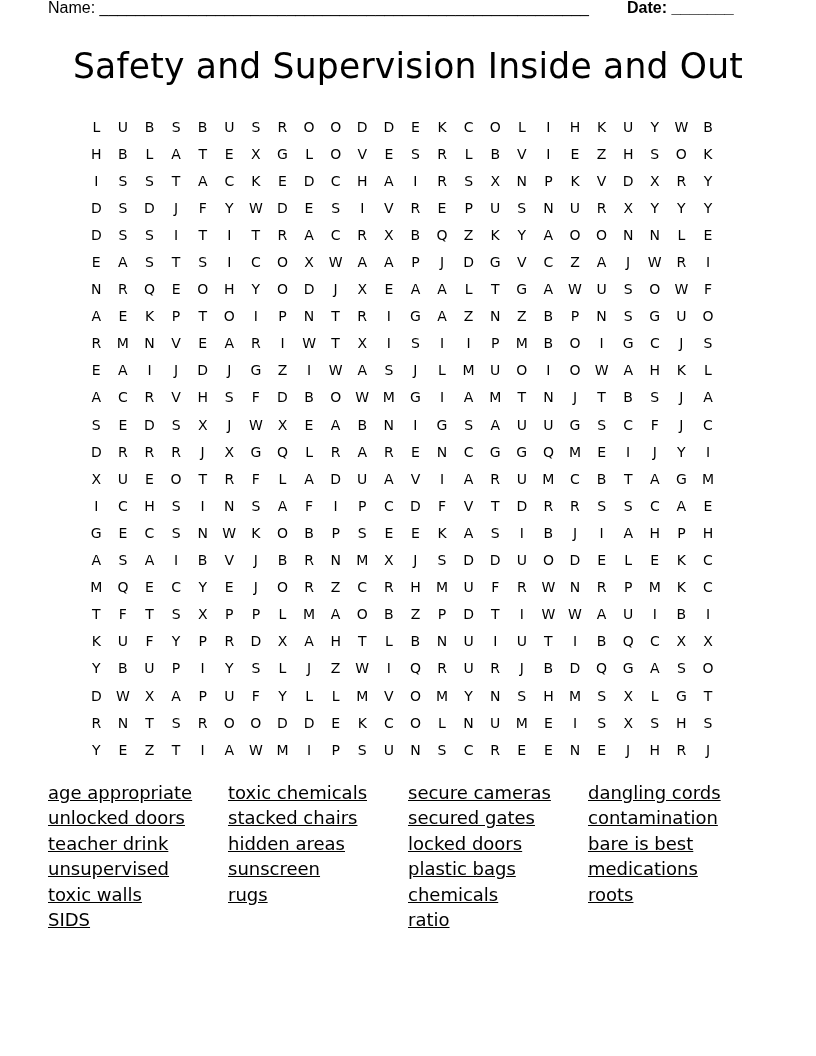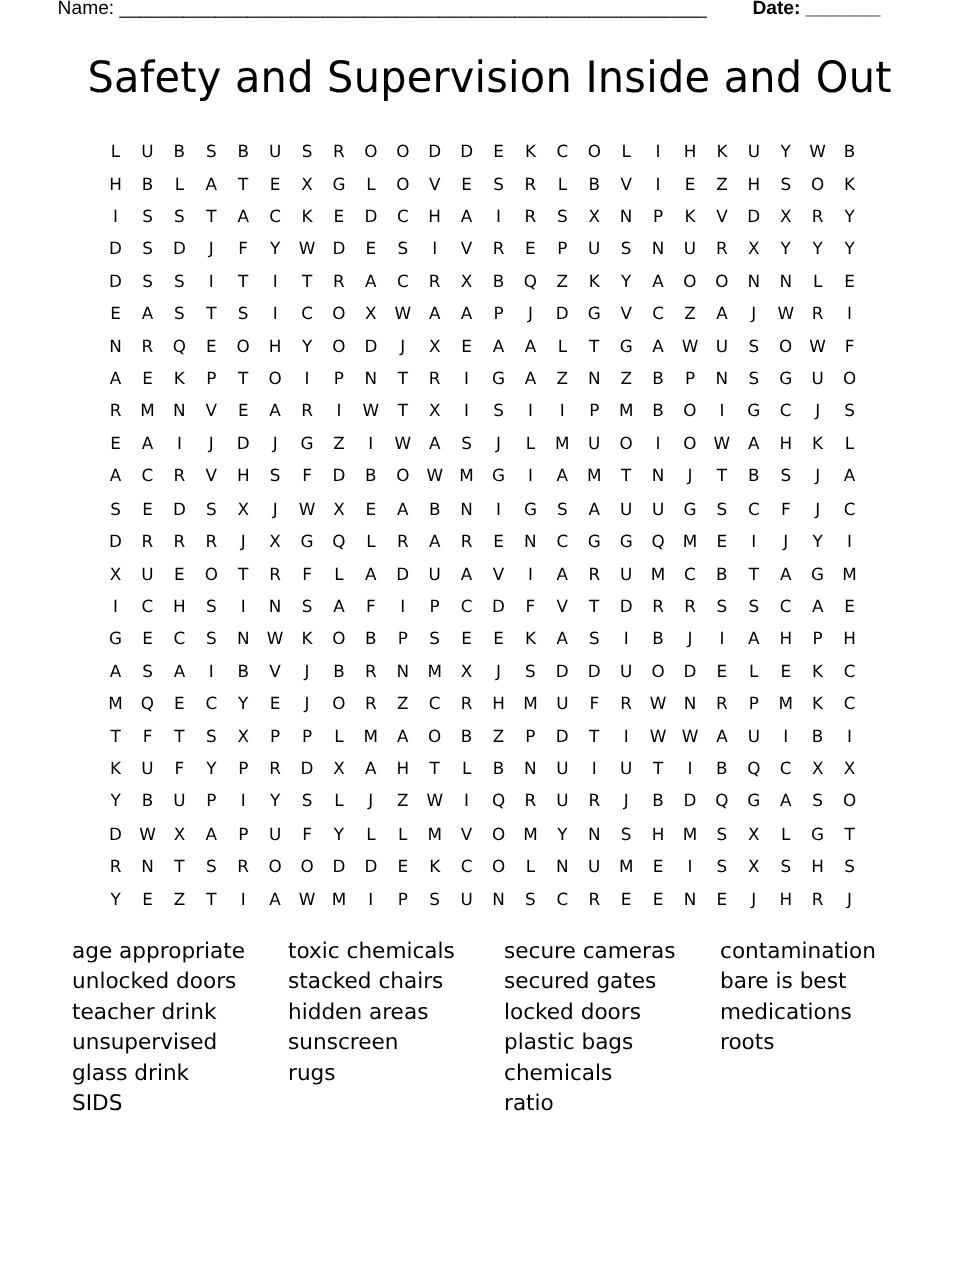--- a/index.html
+++ b/index.html
@@ -17,23 +17,23 @@
     }
     .grid {
       position: absolute; top: 113px; left: 83px;
       display: grid;
       grid-template-columns: repeat(24, 26.6px);
       grid-auto-rows: 27.1px;
       font-family: "DejaVu Sans", sans-serif; font-size: 14px;
     }
     .cell { display: flex; align-items: center; justify-content: center; }
     .words {
-      position: absolute; top: 780px; left: 60px;
+      position: absolute; top: 780px; left: 48px;
       display: grid; grid-template-columns: repeat(4, 180px);
-      font-family: "DejaVu Sans", sans-serif; font-size: 18px; line-height: 25.4px;
+      font-family: "DejaVu Sans", sans-serif; font-size: 18px; line-height: 25.4px; text-decoration: underline;
     }
     .word-col { display: flex; flex-direction: column; }
     .word { white-space: nowrap; }
   </style>
 </head>
 <body>
 
 <div class="header-line">
   <span class="name">Name: _______________________________________________________</span>
   <span class="date">Date: _______</span>
@@ -619,37 +619,38 @@
     <div class="cell">R</div>
     <div class="cell">J</div>
   </div>
 
 <div class="words" id="words">
     <div class="word-col">
       <div class="word">age appropriate</div>
       <div class="word">unlocked doors</div>
       <div class="word">teacher drink</div>
       <div class="word">unsupervised</div>
-      <div class="word">glass drink</div>
+      <div class="word">toxic walls</div>
       <div class="word">SIDS</div>
     </div>
     <div class="word-col">
       <div class="word">toxic chemicals</div>
       <div class="word">stacked chairs</div>
       <div class="word">hidden areas</div>
       <div class="word">sunscreen</div>
       <div class="word">rugs</div>
     </div>
     <div class="word-col">
       <div class="word">secure cameras</div>
       <div class="word">secured gates</div>
       <div class="word">locked doors</div>
       <div class="word">plastic bags</div>
       <div class="word">chemicals</div>
       <div class="word">ratio</div>
     </div>
     <div class="word-col">
+      <div class="word">dangling cords</div>
       <div class="word">contamination</div>
       <div class="word">bare is best</div>
       <div class="word">medications</div>
       <div class="word">roots</div>
     </div>
   </div>
 
 </body></html>

